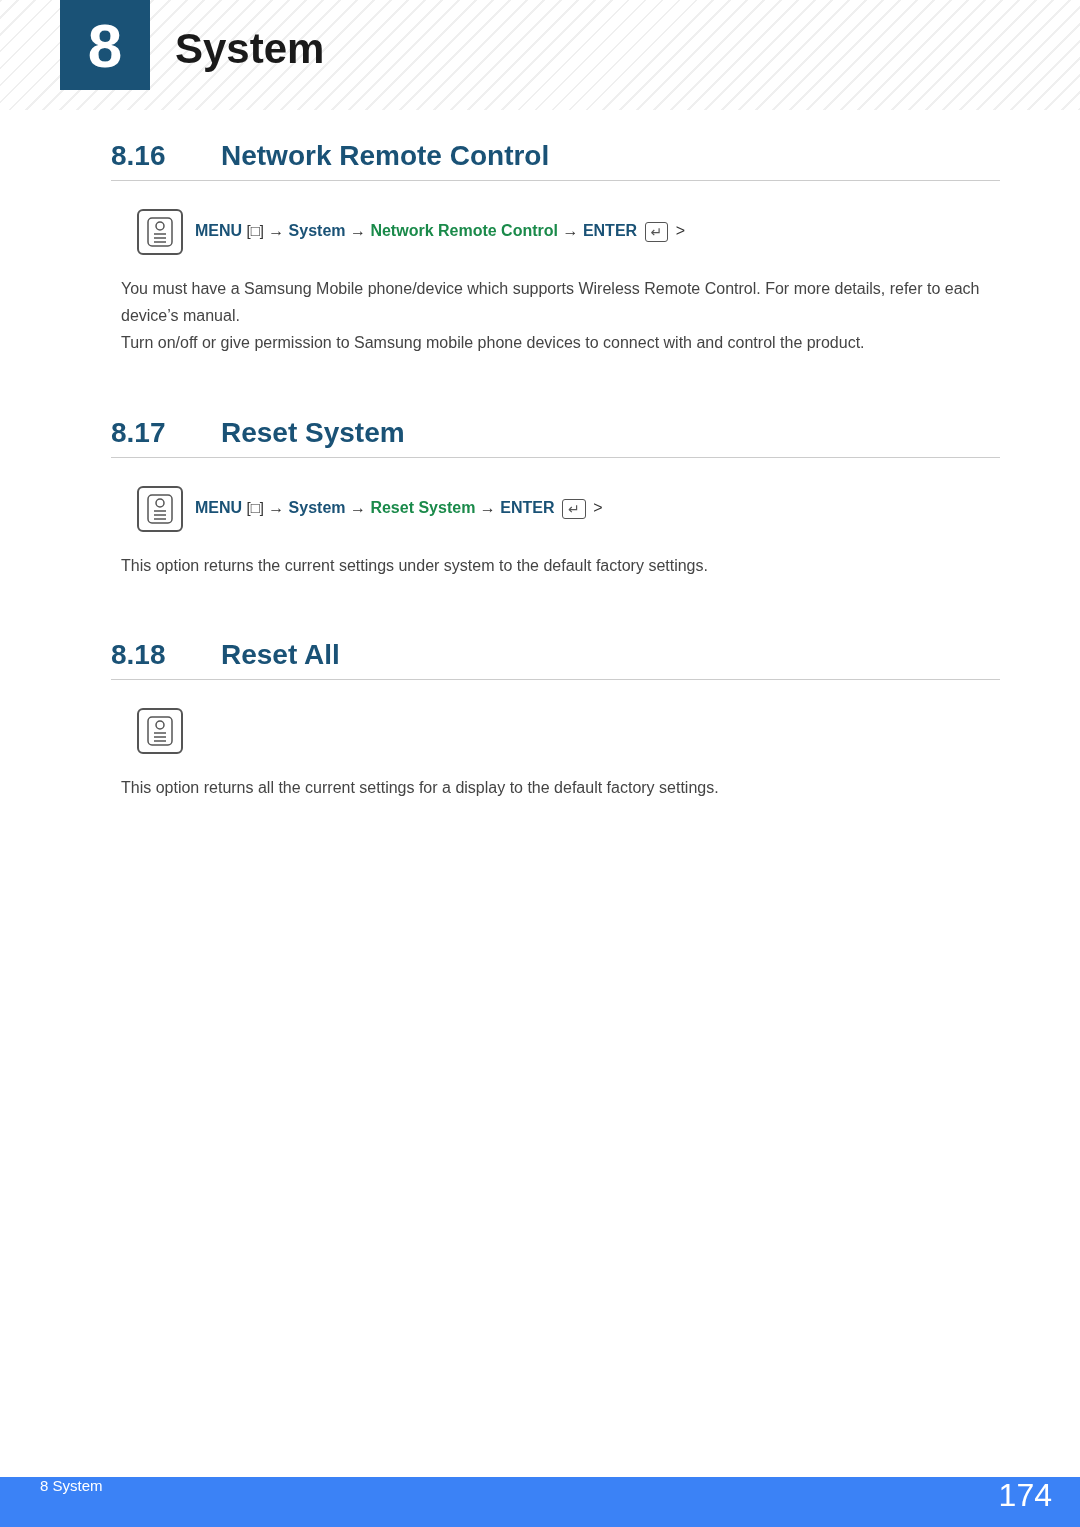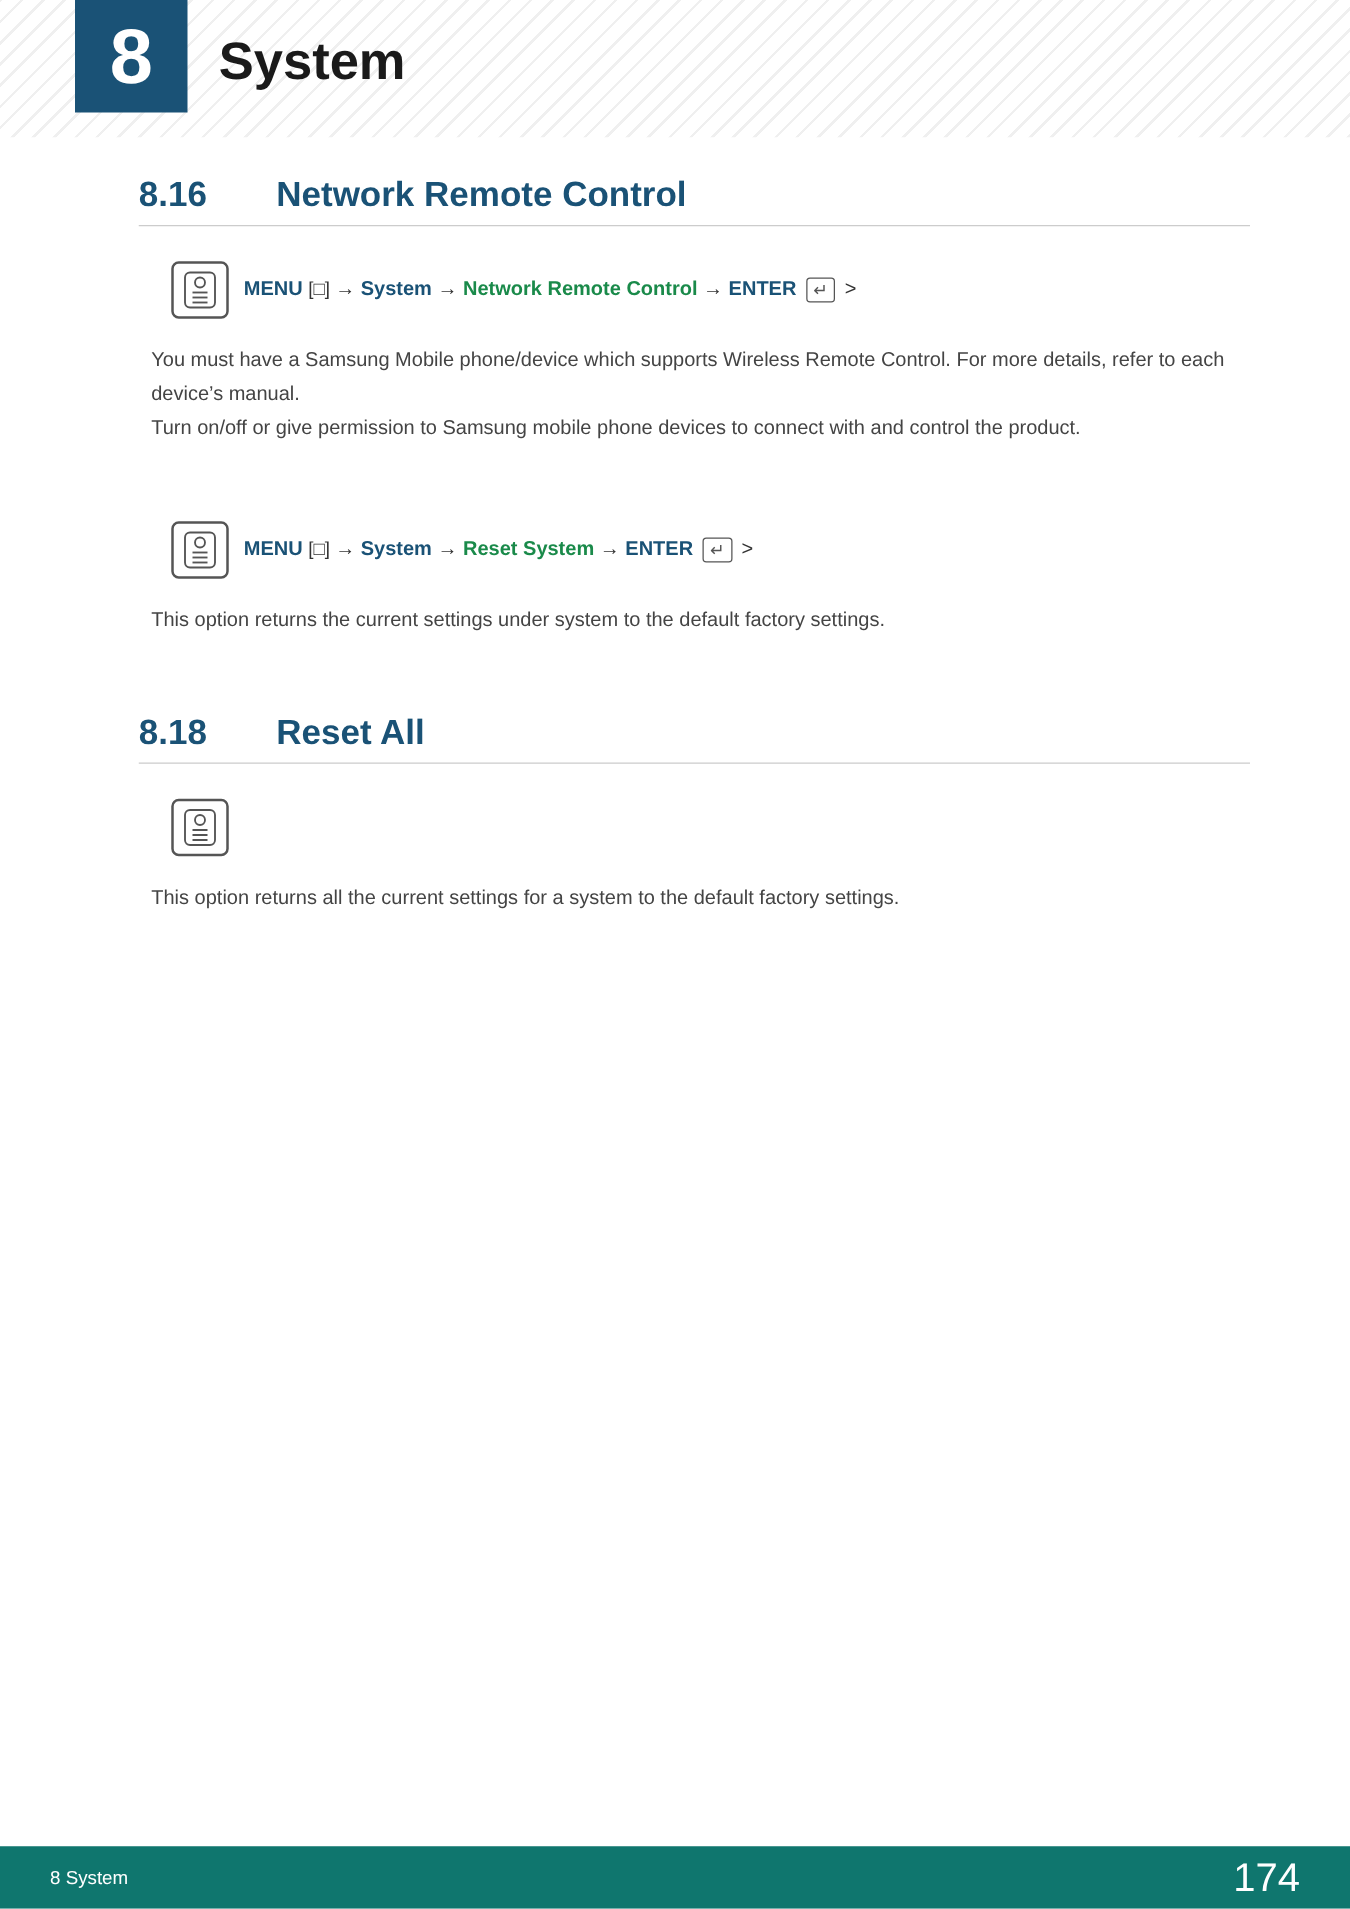--- a/index.html
+++ b/index.html
@@ -170,25 +170,25 @@
       margin-left: 10px;
     }
 
     
     .footer {
       position: absolute;
       bottom: 0;
       left: 0;
       right: 0;
       height: 50px;
-      background: #0f766e;
-      display: flex;
-      align-items: center;
+      background: #3b82f6;
+      display: flex;
+      align-items: flex-start;
       justify-content: flex-end;
-      padding-right: 40px;
+      padding-right: 28px;
     }
 
     .footer-left {
       position: absolute;
       left: 40px;
       font-size: 15px;
       color: #ffffff;
     }
 
     .footer-page {
@@ -249,20 +249,24 @@
       </span>
     </div>
 
     <div class="description">
       <p>You must have a Samsung Mobile phone/device which supports Wireless Remote Control. For more details, refer to each device’s manual.</p>
       <p>Turn on/off or give permission to Samsung mobile phone devices to connect with and control the product.</p>
     </div>
   </div>
 
   <div class="section">
+    <div class="section-header">
+      <span class="section-number">8.17</span>
+      <span class="section-title">Reset System</span>
+    </div>
 
     <div class="nav-row">
       <div class="menu-icon">
         <svg width="32" height="32" viewBox="0 0 32 32" fill="none" xmlns="http://www.w3.org/2000/svg">
           <rect x="4" y="2" width="24" height="28" rx="4" stroke="#555" stroke-width="1.5" fill="none"></rect>
           <circle cx="16" cy="10" r="4" stroke="#555" stroke-width="1.5" fill="none"></circle>
           <line x1="10" y1="18" x2="22" y2="18" stroke="#555" stroke-width="1.5"></line>
           <line x1="10" y1="22" x2="22" y2="22" stroke="#555" stroke-width="1.5"></line>
           <line x1="10" y1="26" x2="22" y2="26" stroke="#555" stroke-width="1.5"></line>
         </svg>
@@ -300,21 +304,21 @@
           <circle cx="16" cy="10" r="4" stroke="#555" stroke-width="1.5" fill="none"></circle>
           <line x1="10" y1="18" x2="22" y2="18" stroke="#555" stroke-width="1.5"></line>
           <line x1="10" y1="22" x2="22" y2="22" stroke="#555" stroke-width="1.5"></line>
           <line x1="10" y1="26" x2="22" y2="26" stroke="#555" stroke-width="1.5"></line>
         </svg>
       </div>
 
     </div>
 
     <div class="description">
-      <p>This option returns all the current settings for a system to the default factory settings.</p>
+      <p>This option returns all the current settings for a display to the default factory settings.</p>
     </div>
   </div>
 
 </div>
 
 <div class="footer">
   <div class="footer-left">
     <span>8 System</span>
   </div>
   <div class="footer-page">

